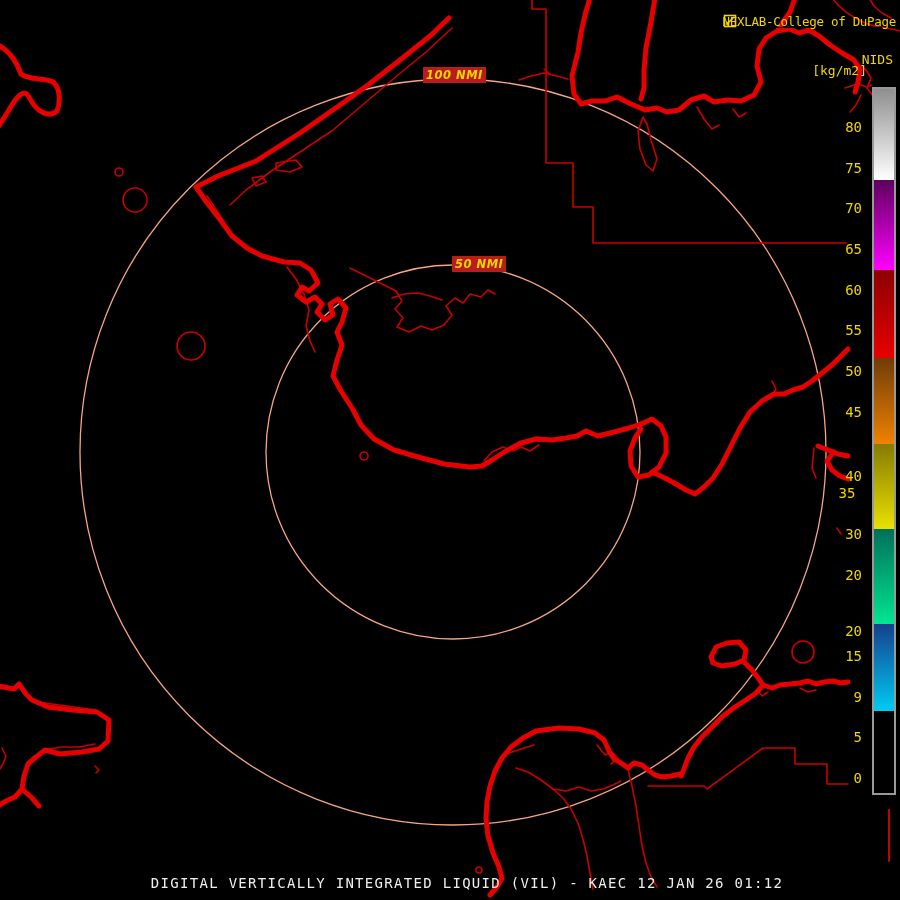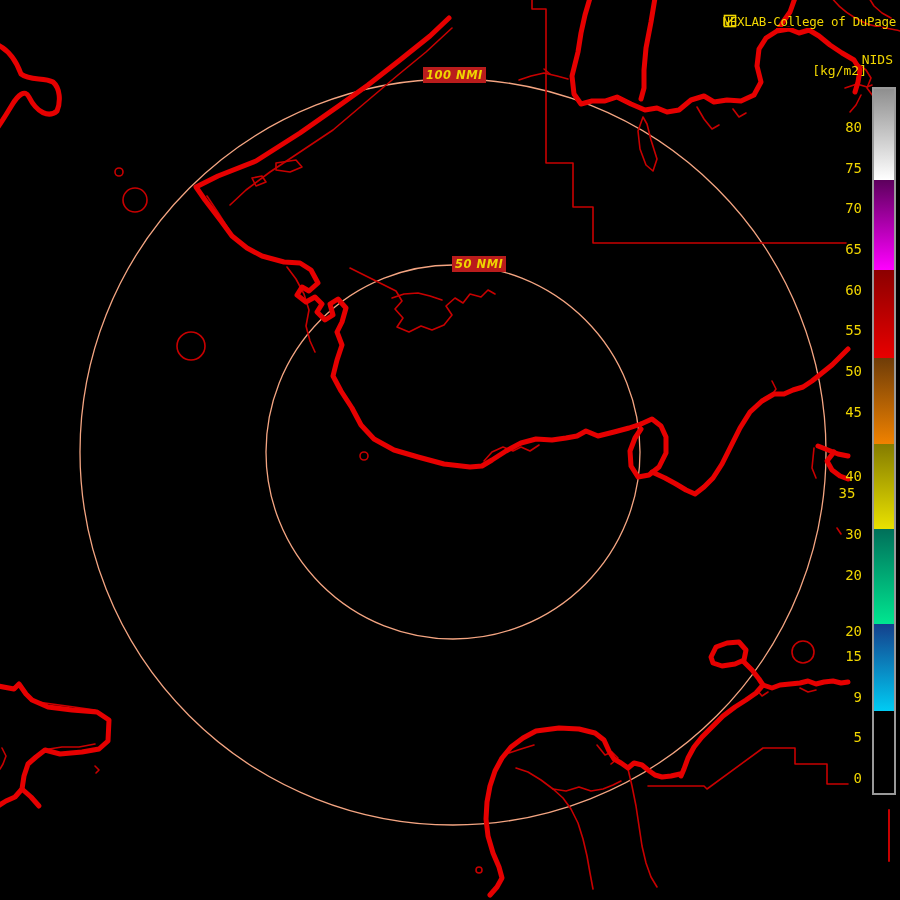--- a/index.html
+++ b/index.html
@@ -125,14 +125,15 @@
       <div class="cb-tick" style="top: 485.17px; text-align: center;">35</div>
       <div class="cb-tick" style="top: 525.86px;">30</div>
       <div class="cb-tick" style="top: 566.55px;">20</div>
       <div class="cb-tick" style="top: 607.24px; margin-top: 16px;">20</div>
       <div class="cb-tick" style="top: 647.93px;">15</div>
       <div class="cb-tick" style="top: 688.62px;">9</div>
       <div class="cb-tick" style="top: 729.31px;">5</div>
       <div class="cb-tick" style="top: 770px;">0</div>
     </div>
 
+  <div id="caption">DIGITAL VERTICALLY INTEGRATED LIQUID (VIL) - KAEC 12 JAN 26 01:12</div>
 
 </div>
 
 </body></html>

